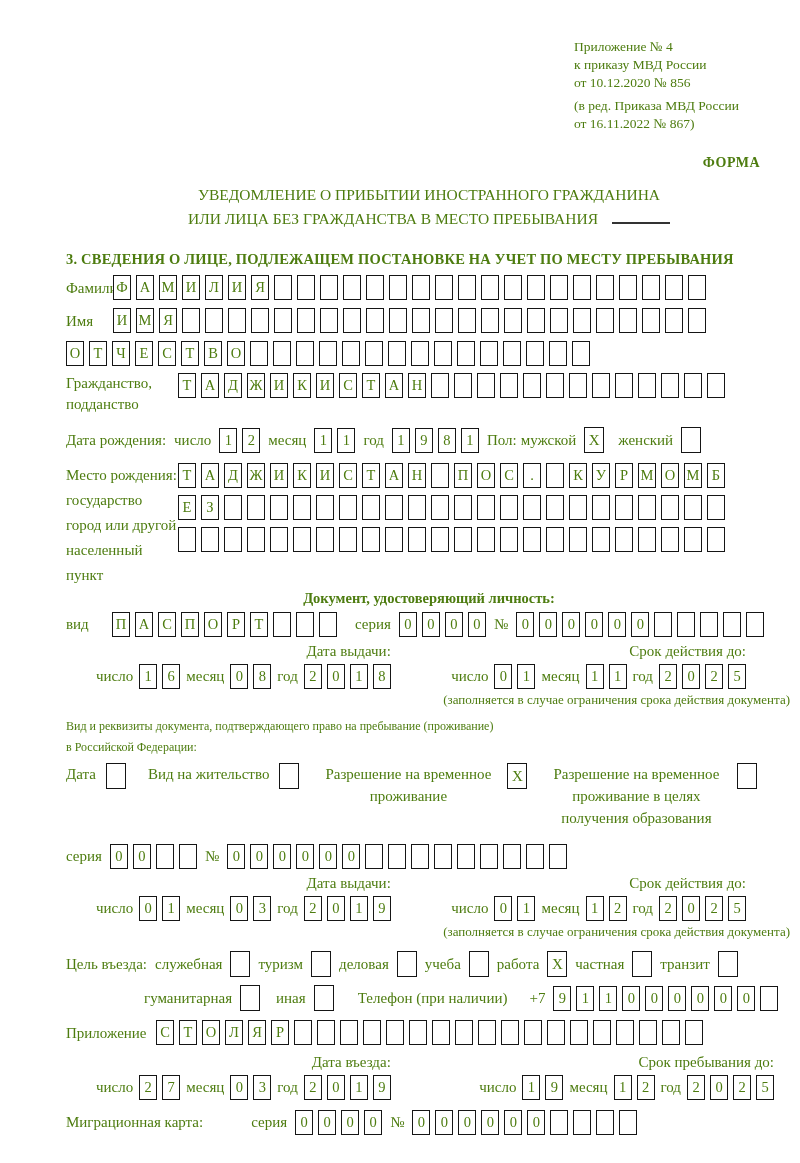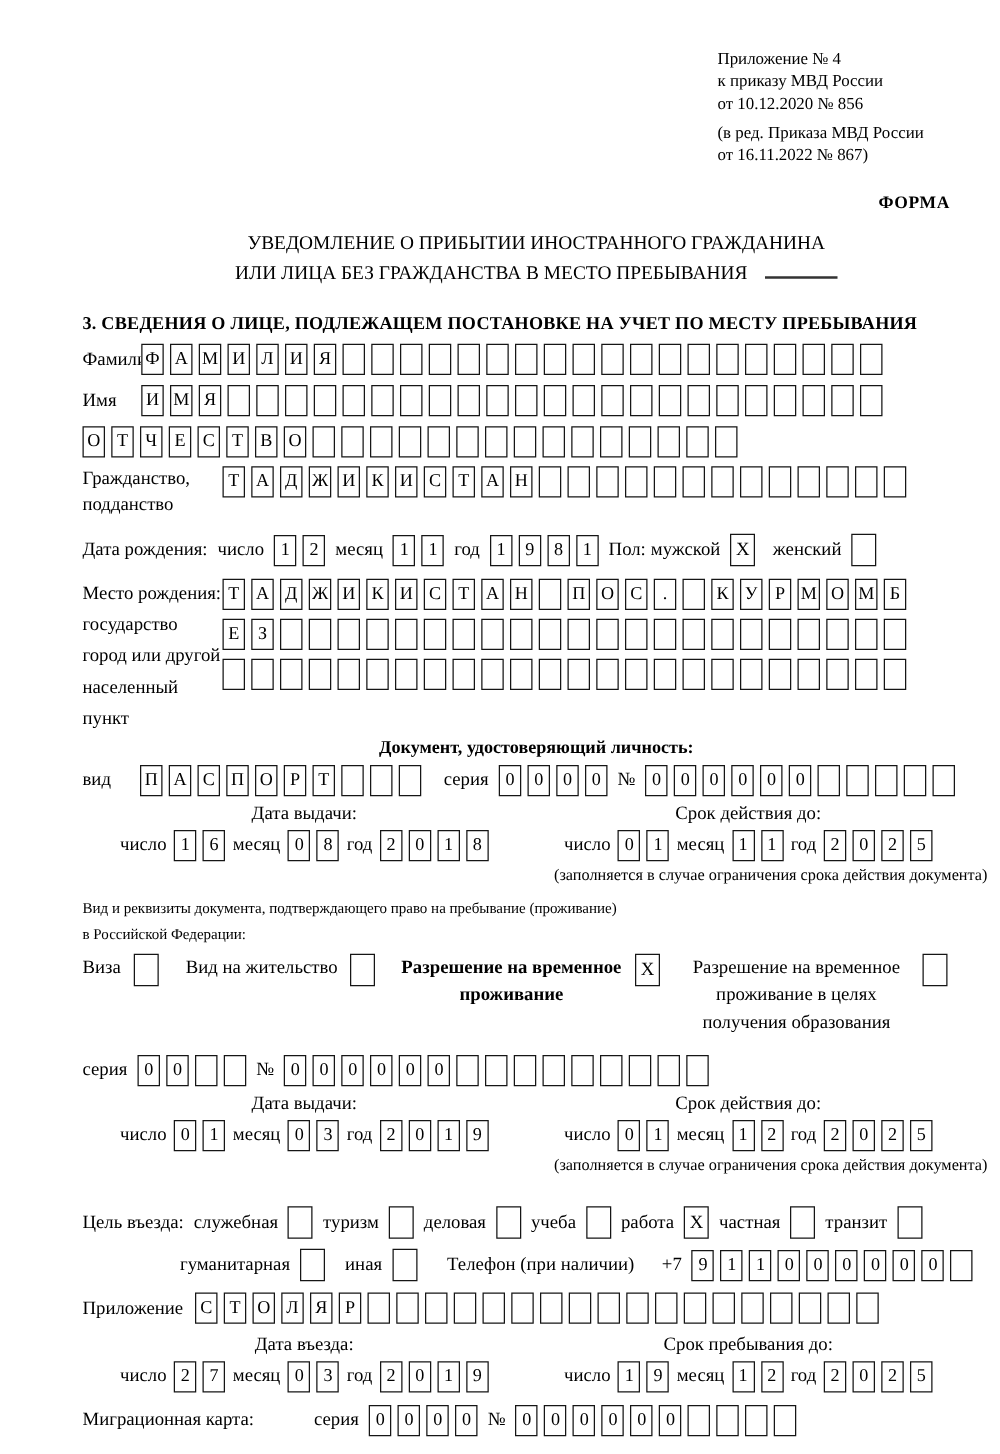--- a/index.html
+++ b/index.html
@@ -1,18 +1,18 @@
 <!DOCTYPE html>
 <html><head>
 <meta charset="utf-8">
 <style>
   * { margin:0; padding:0; box-sizing:border-box; }
   html,body { background:#ffffff; }
   .page {
-    width:800px; height:1163px; background:#fff; color:#000000;
+    width:800px; height:1163px; background:#fff; color:#4d7c0f;
     font-family:"Liberation Serif","DejaVu Serif",serif;
     padding:38px 8px 0 66px; overflow:hidden; position:relative;
   }
   .hdr { width:200px; margin-left:auto; margin-right:18px; font-size:13.5px; line-height:1.34; }
   .hdr .amend { margin-top:5px; }
   .forma { text-align:right; margin:22px 32px 0 0; font-weight:bold; font-size:14px; letter-spacing:.5px; }
   .title { text-align:center; font-weight:normal; font-size:15.5px; line-height:1.55; margin-top:12px; }
   .blank-underline { display:inline-block; width:58px; border-bottom:2px solid #333; height:14px; margin-left:14px; }
   .sec-head { font-weight:bold; font-size:14.5px; margin-top:20px; letter-spacing:.2px; }
   .row { display:flex; align-items:flex-start; margin-top:7px; }
@@ -23,29 +23,29 @@
     width:18px; height:25px; border:1.5px solid #151515; flex:none;
     display:flex; align-items:center; justify-content:center; font-size:14.5px; background:#fff;
   }
   .cb {
     width:20px; height:26px; border:1.5px solid #151515; flex:none;
     display:flex; align-items:center; justify-content:center; font-size:15px; background:#fff;
   }
   .stack { display:flex; flex-direction:column; gap:7px; }
   .center-bold { text-align:center; font-weight:bold; font-size:14.5px; margin-top:10px; }
   .dg { display:flex; flex-direction:column; }
-  .dg-head { text-align:center; font-size:15px; margin-bottom:3px; }
+  .dg-head { text-align:right; font-size:15px; margin-bottom:3px; }
   .dg-line { display:flex; align-items:center; gap:6px; }
   .note { text-align:right; font-size:13px; margin-top:3px; padding-right:2px; }
   .para { font-size:12px; line-height:1.7; margin-top:8px; }
   .optrow { display:flex; align-items:flex-start; margin-top:6px; gap:14px; }
   .opt { display:flex; align-items:flex-start; gap:10px; }
   .opt .olbl { font-size:15px; line-height:22px; }
   .opt .olbl.c { text-align:center; }
-  .w175 { width:178px;font-weight:bold; } .w185 { width:182px; }
+  .w175 { width:178px; } .w185 { width:182px; }
   .gap6 { gap:6px; } .gap8 { gap:8px; }
   .mt10 { margin-top:10px; } .mt12 { margin-top:12px; } .mt14 { margin-top:14px; }
   .inline { display:flex; align-items:center; gap:8px; }
 </style>
 </head>
 <body>
 
 <div class="page">
 
   <div class="hdr">
@@ -392,21 +392,21 @@
   </div>
   <div class="note">(заполняется в случае ограничения срока действия документа)</div>
 
   <div class="para">
     <div>Вид и реквизиты документа, подтверждающего право на пребывание (проживание)</div>
     <div>в Российской Федерации:</div>
   </div>
 
   <div class="optrow">
     <span class="opt">
-      <span class="olbl">Виза</span>
+      <span class="olbl">Дата</span>
       <span class="cb"></span>
     </span>
     <span class="opt" style="margin-left:8px;">
       <span class="olbl">Вид на жительство</span>
       <span class="cb"></span>
     </span>
     <span class="opt" style="margin-left:6px;">
       <span class="olbl c w175">Разрешение на временное проживание</span>
       <span class="cb">X</span>
     </span>
@@ -485,21 +485,21 @@
             <span class="cell">2</span>
             <span class="cell">0</span>
             <span class="cell">2</span>
             <span class="cell">5</span>
           </span>
       </div>
     </div>
   </div>
   <div class="note">(заполняется в случае ограничения срока действия документа)</div>
 
-  <div class="row inline gap6" style="margin-top:25px;">
+  <div class="row inline gap6" style="margin-top:11px;">
     <span class="lbl">Цель въезда:</span>
     <span class="lbl">служебная</span>
     <span class="cb"></span>
     <span class="lbl">туризм</span>
     <span class="cb"></span>
     <span class="lbl">деловая</span>
     <span class="cb"></span>
     <span class="lbl">учеба</span>
     <span class="cb"></span>
     <span class="lbl">работа</span>
@@ -577,21 +577,21 @@
           </span>
         <span class="lbl">год</span>
         <span class="cells">
             <span class="cell">2</span>
             <span class="cell">0</span>
             <span class="cell">1</span>
             <span class="cell">9</span>
           </span>
       </div>
     </div>
-    <div class="dg" style="margin-left:auto; margin-right:46px;">
+    <div class="dg" style="margin-left:auto; margin-right:18px;">
       <div class="dg-head">Срок пребывания до:</div>
       <div class="dg-line">
         <span class="lbl">число</span>
         <span class="cells">
             <span class="cell">1</span>
             <span class="cell">9</span>
           </span>
         <span class="lbl">месяц</span>
         <span class="cells">
             <span class="cell">1</span>

